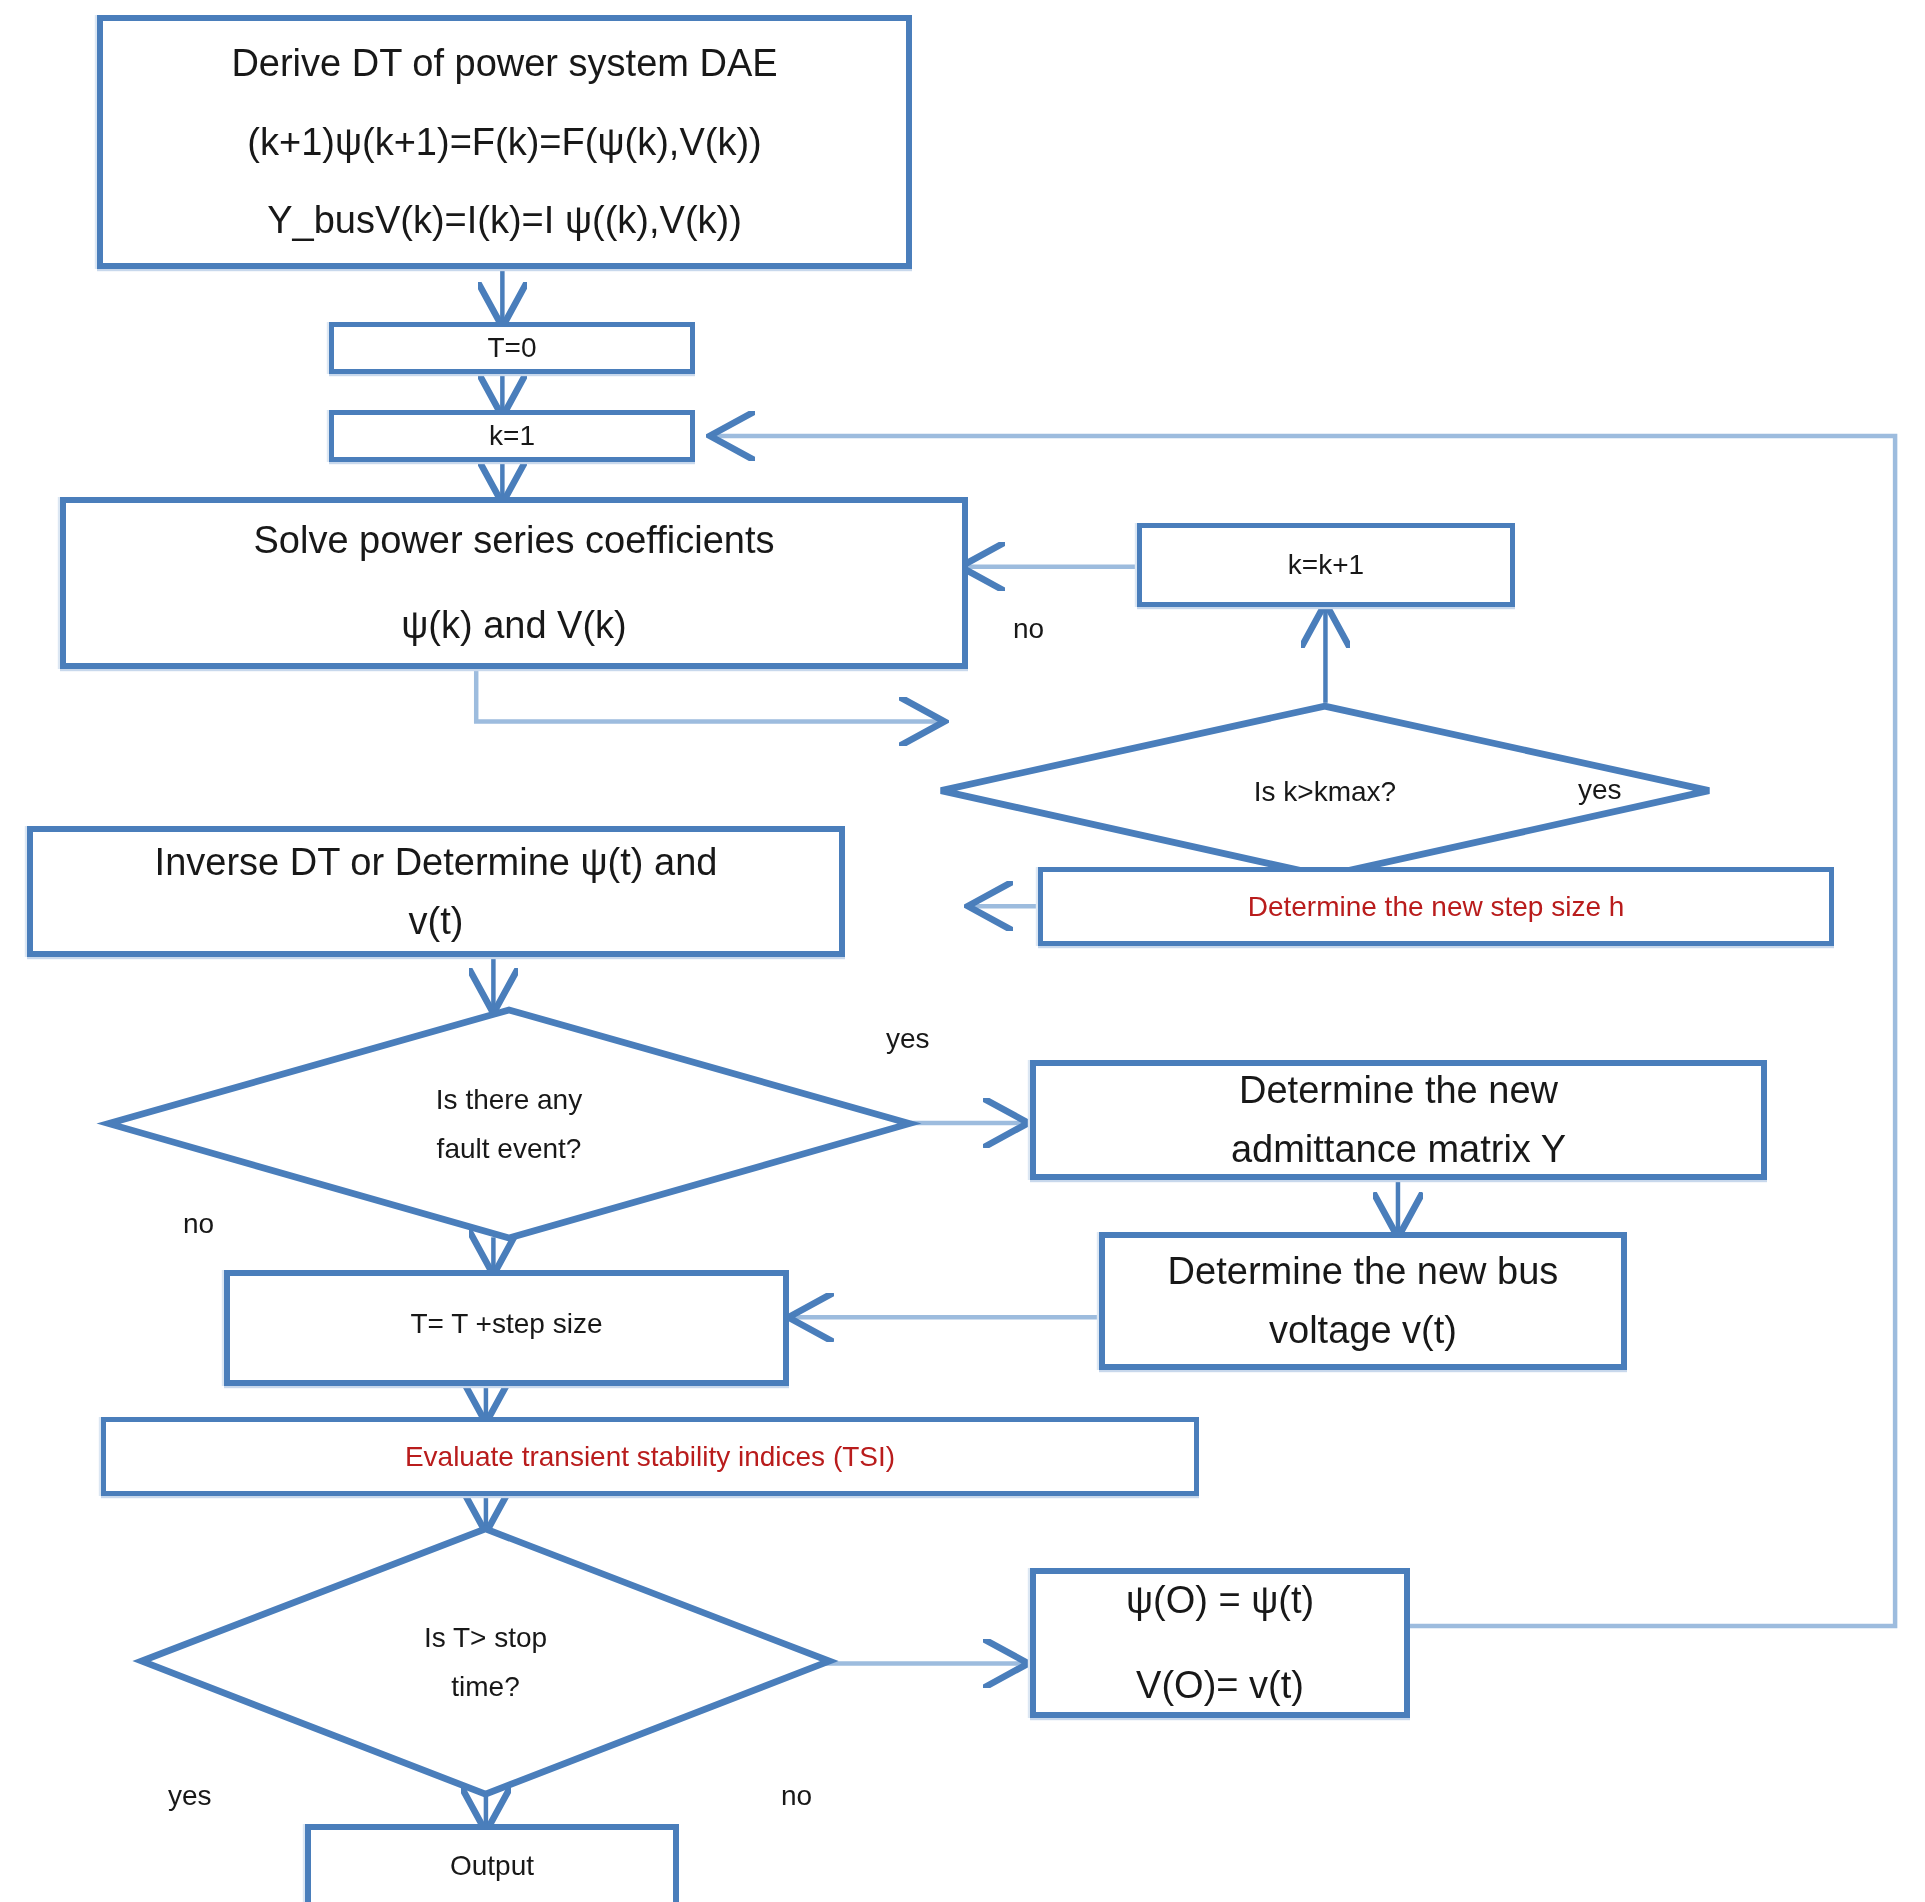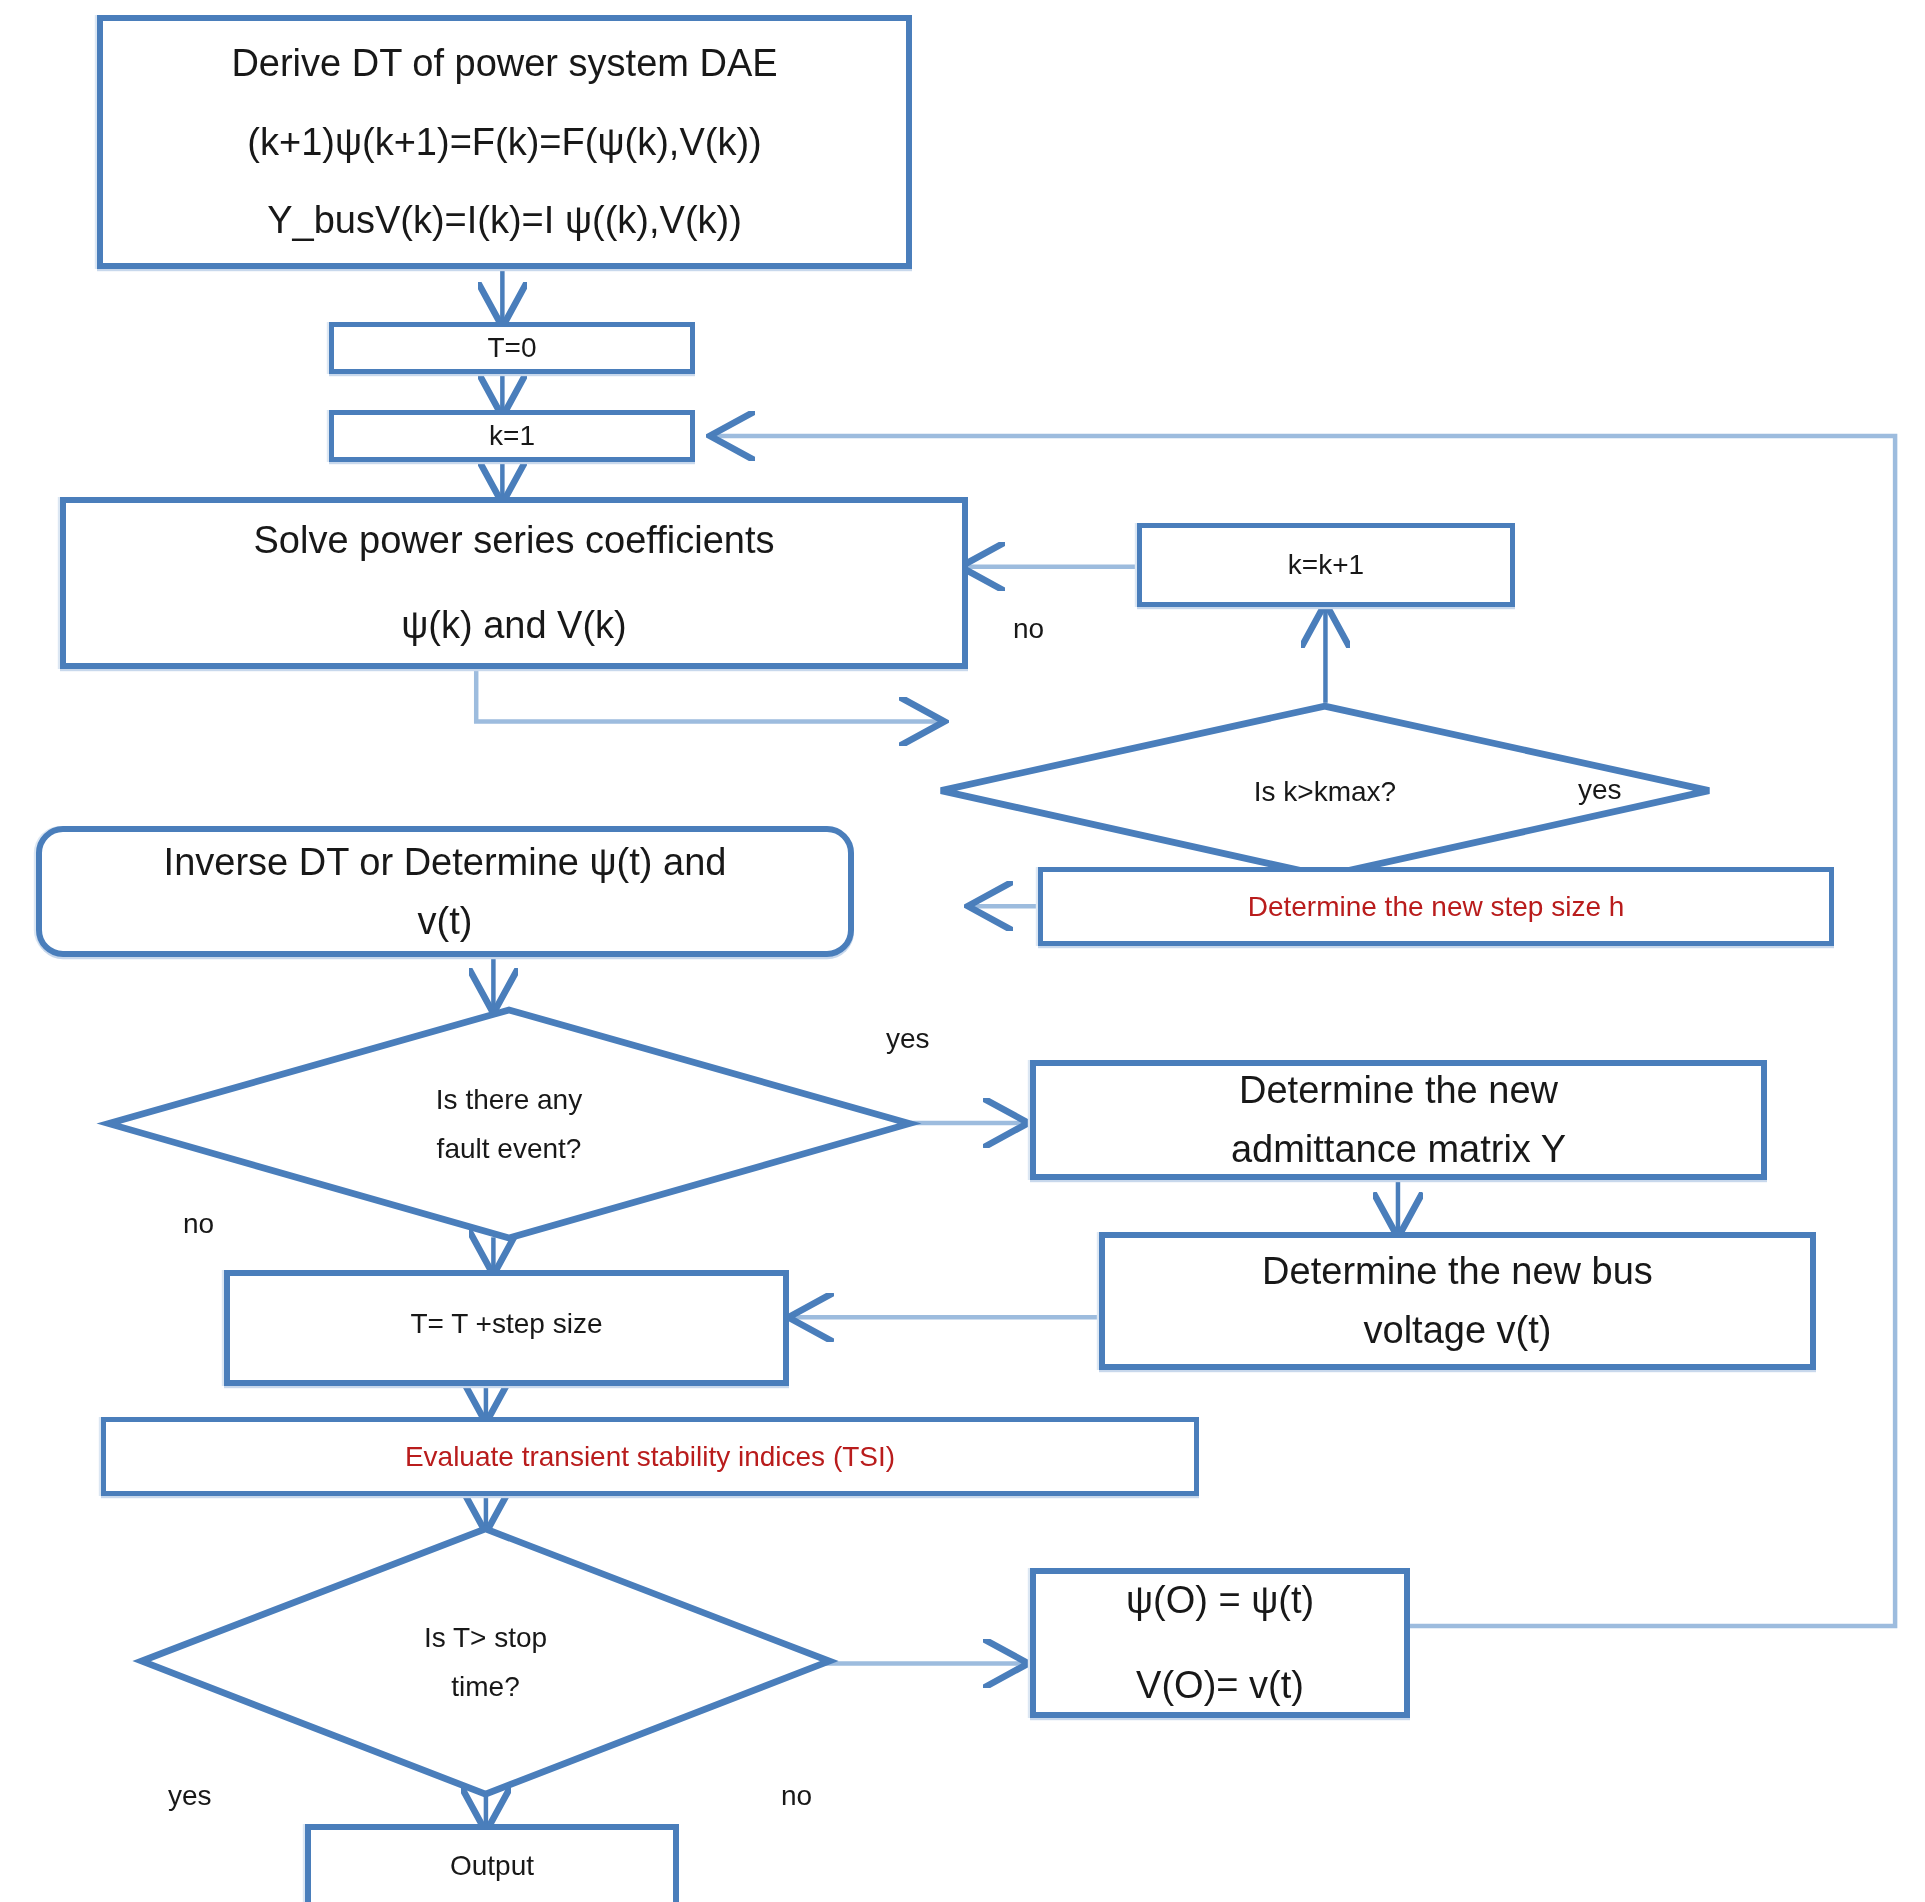--- a/index.html
+++ b/index.html
@@ -171,21 +171,21 @@
     </div>
   </div>
 
   <span class="edgelabel fs-md" style="left:1013px; top:613px;">no</span>
   <span class="edgelabel fs-md" style="left:1578px; top:774px;">yes</span>
 
   <div class="node box thin fs-md txt-purple" style="left:1038px; top:867px; width:796px; height:79px;">
     <span class="line">Determine the new step size h</span>
   </div>
 
-  <div class="node box fs-lg" style="left:36px; top:826px; width:818px; height:131px;border-radius:27px;">
+  <div class="node box fs-lg" style="left:27px; top:826px; width:818px; height:131px;">
     <span class="line">Inverse DT or Determine ψ(t) and</span>
     <span class="line">v(t)</span>
   </div>
 
   <div class="diamond" style="left:105px; top:1006px; width:808px; height:236px;">
     <svg width="808" height="236" viewBox="0 0 1080 315">
       <polygon points="540,5 1075,157 540,310 5,157" fill="#ffffff" stroke="#4A7EBB" stroke-width="9"></polygon>
     </svg>
     <div class="dlabel fs-md">
       <span class="line">Is there  any</span>
@@ -194,21 +194,21 @@
   </div>
 
   <span class="edgelabel fs-md" style="left:886px; top:1023px;">yes</span>
   <span class="edgelabel fs-md" style="left:183px; top:1208px;">no</span>
 
   <div class="node box fs-lg" style="left:1030px; top:1060px; width:737px; height:120px;">
     <span class="line">Determine the new</span>
     <span class="line">admittance matrix Y</span>
   </div>
 
-  <div class="node box fs-lg" style="left:1099px; top:1232px; width:717px; height:138px;">
+  <div class="node box fs-lg" style="left:1099px; top:1232px; width:528px; height:138px;">
     <span class="line">Determine the new bus</span>
     <span class="line">voltage v(t)</span>
   </div>
 
   <div class="node box fs-md" style="left:224px; top:1270px; width:565px; height:116px; justify-content:flex-start; padding-top:26px;">
     <span class="line">T= T +step size</span>
   </div>
 
   <div class="node box thin fs-md txt-purple" style="left:101px; top:1417px; width:1098px; height:79px;">
     <span class="line">Evaluate transient stability indices (TSI)</span>

